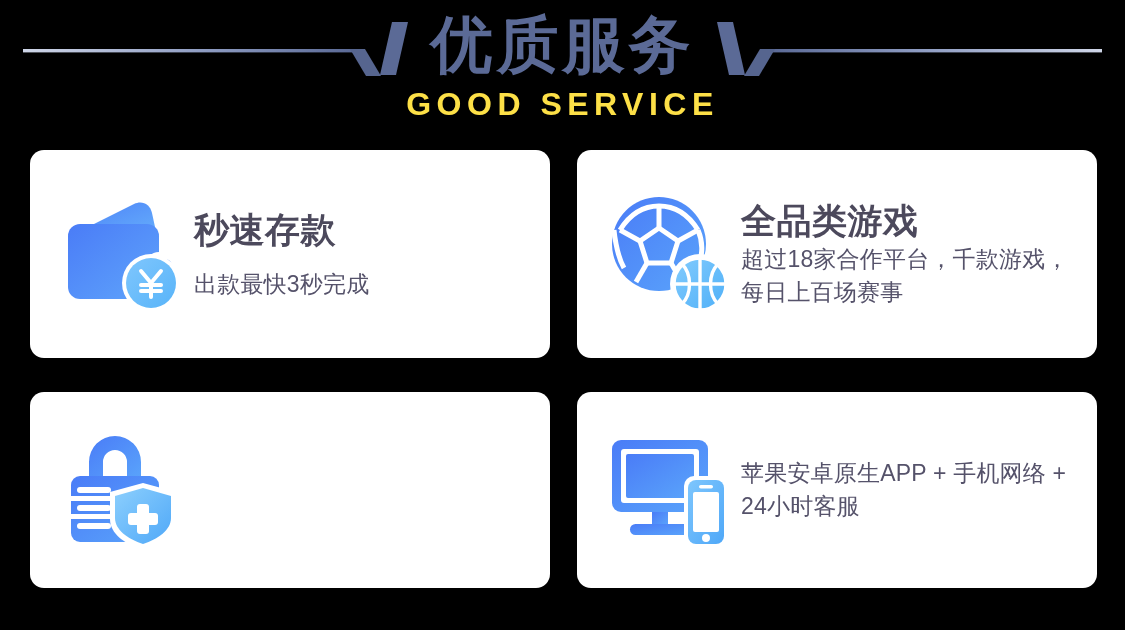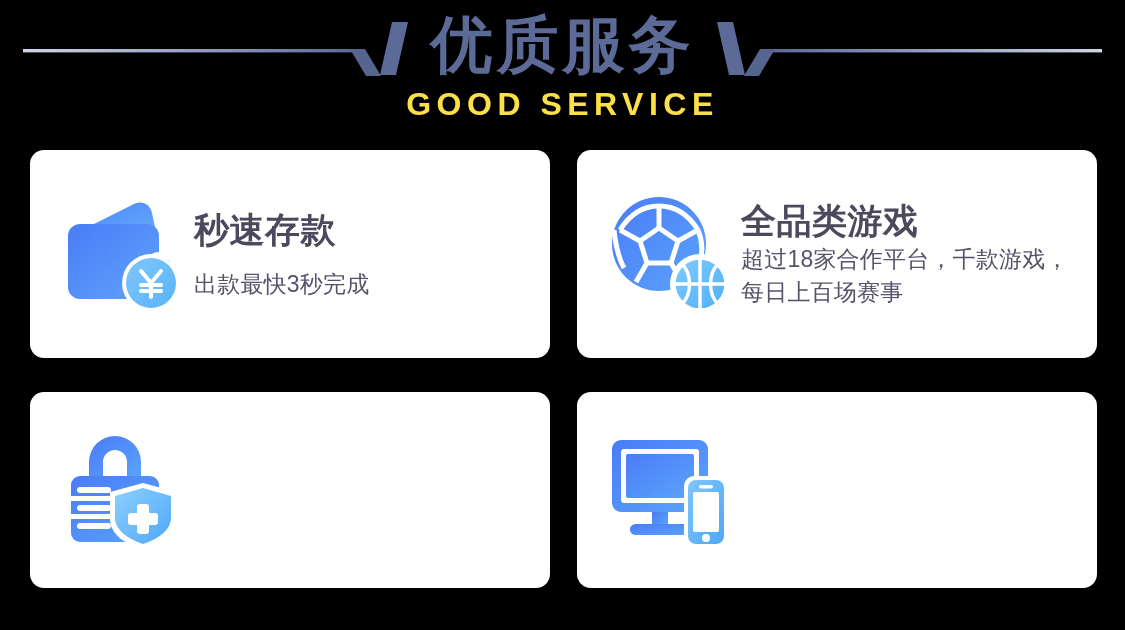--- a/index.html
+++ b/index.html
@@ -264,17 +264,18 @@
           <rect x="22" y="92" width="60" height="11" rx="5.5" fill="url(#m1)"></rect>
 
           <rect x="76" y="44" width="44" height="72" rx="10" fill="#ffffff"></rect>
           <rect x="80" y="48" width="36" height="64" rx="8" fill="url(#m2)"></rect>
           <rect x="85" y="60" width="26" height="40" rx="2" fill="#ffffff"></rect>
           <rect x="91" y="53" width="14" height="3.6" rx="1.8" fill="#ffffff"></rect>
           <circle cx="98" cy="106" r="4" fill="#ffffff"></circle>
         </svg>
       </div>
       <div class="card-text">
+        <div class="card-desc">苹果安卓原生APP + 手机网络 + 24小时客服</div>
       </div>
     </div>
 
   </div>
 </div>
 
 </body></html>

